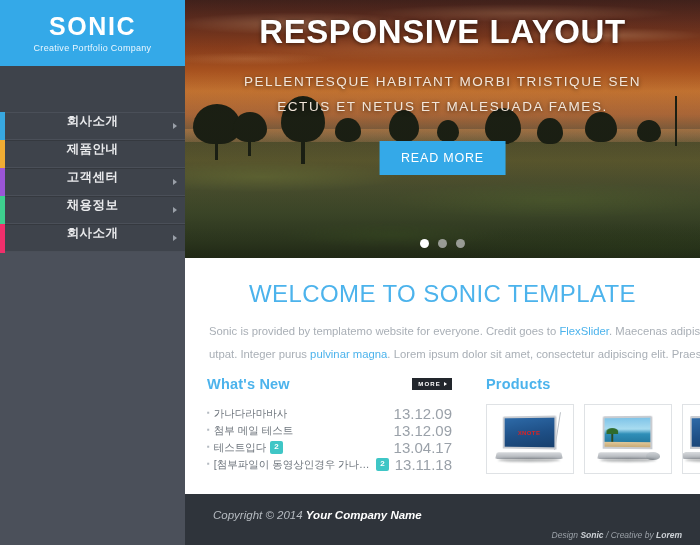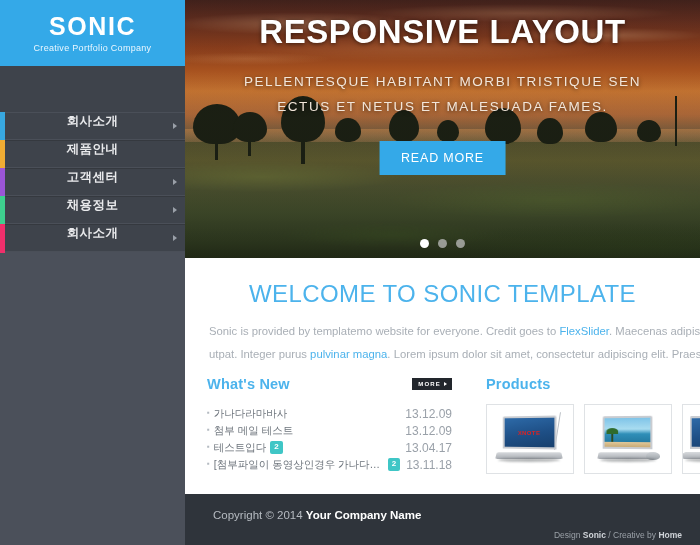--- a/index.html
+++ b/index.html
@@ -311,21 +311,21 @@
     font-size: 8px;
     font-weight: bold;
     padding: 1px 4px;
     margin-left: 4px;
     border-radius: 2px;
     line-height: 1.3;
   }
   .news-date {
     margin-left: auto;
     color: #9aa1a9;
-    font-size: 12px;
+    font-size: 15px;
     padding-left: 6px;
     white-space: nowrap;
   }
 
   #products { flex: 1; position: relative; }
   #prod-grid {
     display: flex;
     gap: 10px;
     margin-top: 12px;
   }
@@ -410,20 +410,21 @@
     background: linear-gradient(180deg,#cfd3d7,#9aa0a6);
     border-radius: 50% 50% 45% 45%;
   }
 
   
   #footer {
     position: absolute;
     left: 185px; top: 494px;
     width: 515px; height: 51px;
     background: #2f343b;
+    font-style: italic;
   }
   #copyright {
     position: absolute;
     left: 28px; top: 15px;
     color: #b6bbc1;
     font-size: 11.5px;
   }
   #copyright b { color: #ffffff; font-weight: bold; }
   #credit {
     position: absolute;
@@ -609,17 +610,17 @@
       </section>
 
     </div>
   </div>
 
   <footer id="footer">
     <div id="copyright">
       <span>Copyright © 2014 </span><b>Your Company Name</b>
     </div>
     <div id="credit">
-      <span>Design </span><b>Sonic</b><span> / Creative by </span><b>Home</b>
+      <span>Design </span><b>Sonic</b><span> / Creative by </span><b>Lorem</b>
     </div>
   </footer>
 
 </div>
 
 </body></html>

